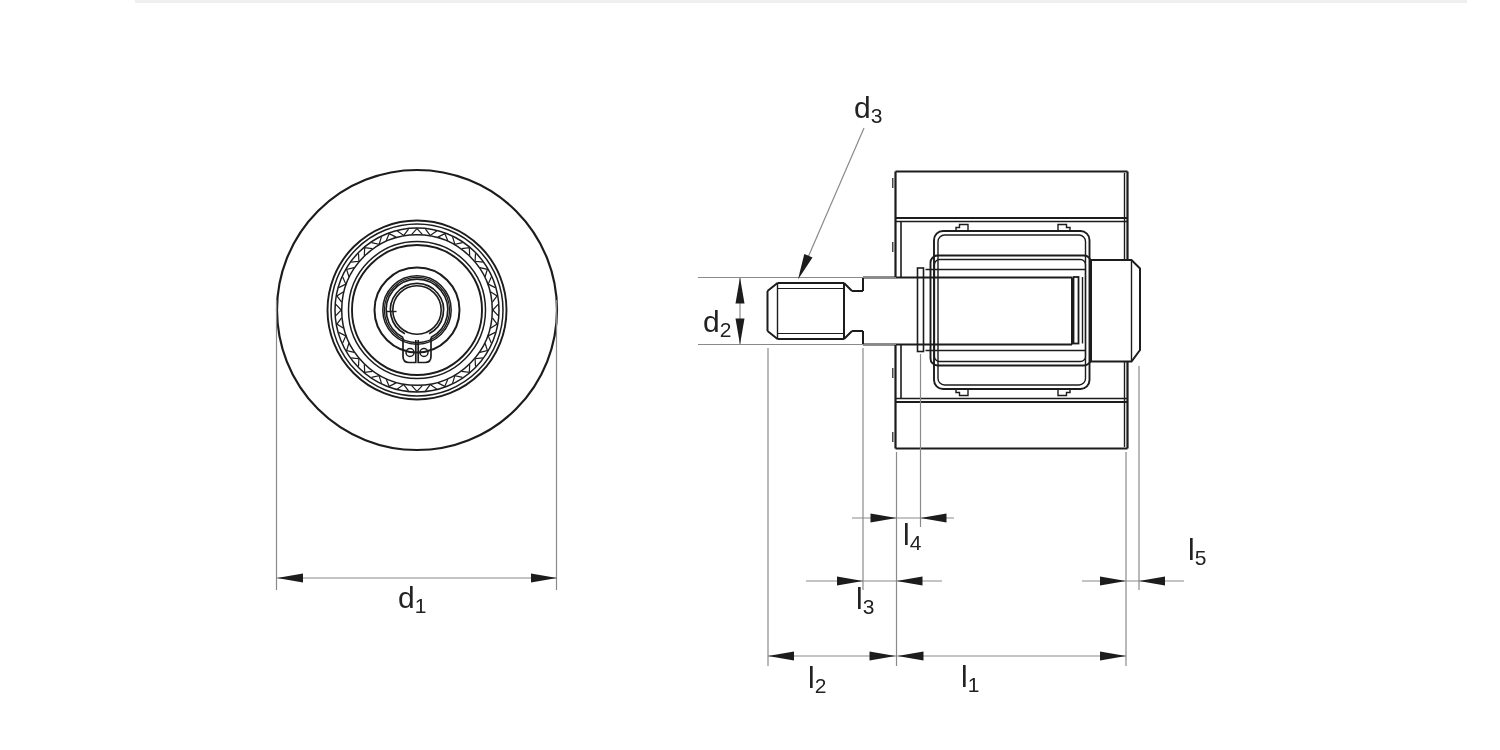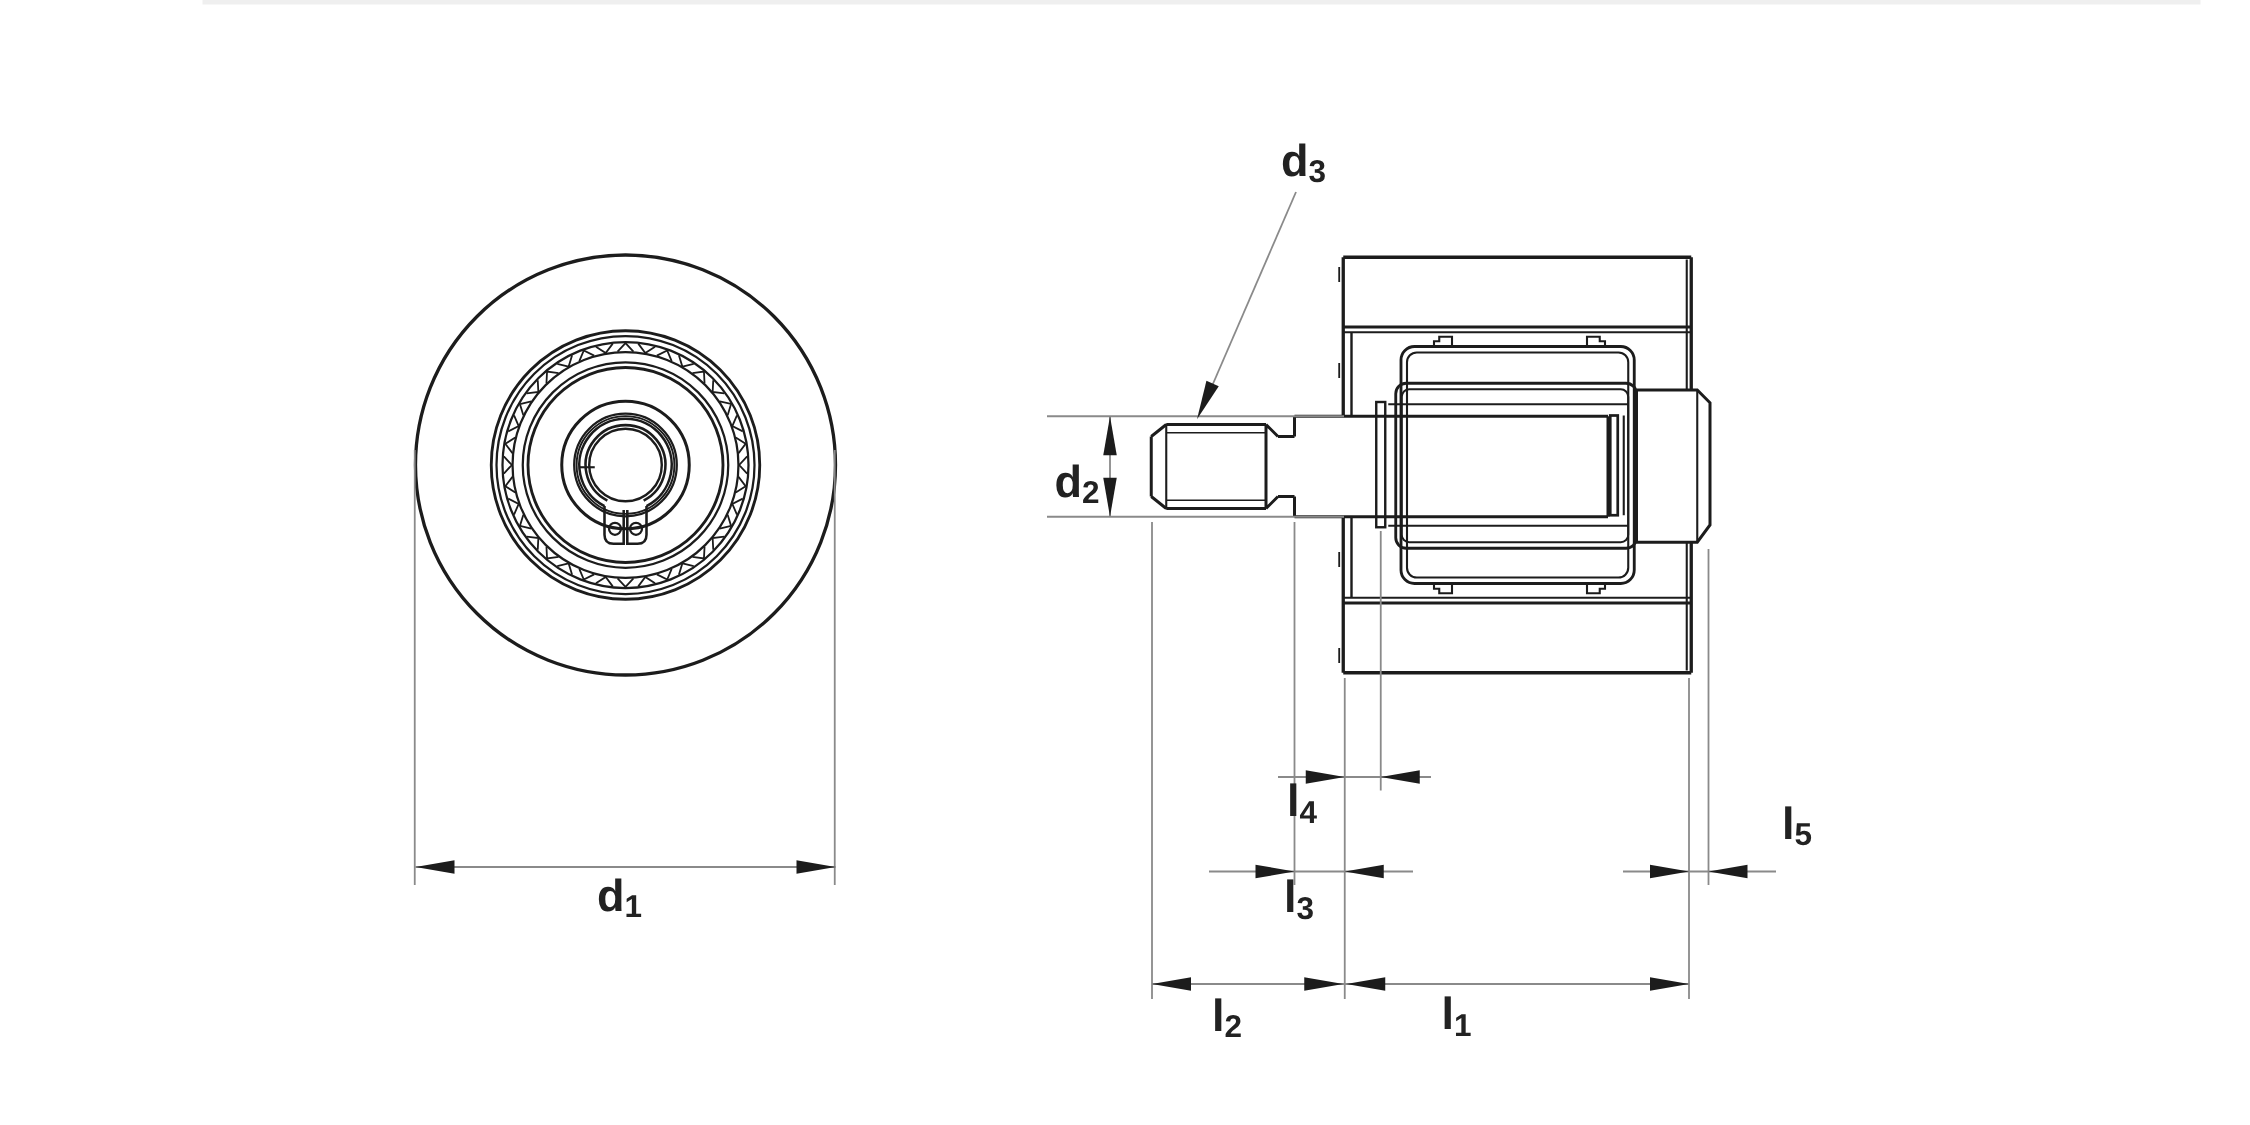--- a/index.html
+++ b/index.html
@@ -11,21 +11,21 @@
   }
   html,body{margin:0;padding:0;background:var(--bg);}
   .canvas{
     position:relative;width:1500px;height:750px;background:var(--bg);
     font-family:"Liberation Sans","DejaVu Sans",sans-serif;overflow:hidden;
   }
   .top-rule{position:absolute;left:135px;top:0;width:1332px;height:3px;background:var(--rule);}
   svg{position:absolute;left:0;top:0;}
   .dim-label{
     position:absolute;color:var(--text);font-size:30px;line-height:1;
-    letter-spacing:0px;white-space:nowrap;user-select:none;font-weight:bold;
+    letter-spacing:0px;white-space:nowrap;user-select:none;
   }
   .dim-label sub{font-size:21px;line-height:0;vertical-align:-0.22em;}
   .outline{stroke:var(--line);fill:none;}
   .dimline{stroke:var(--dim);stroke-width:1.2;fill:none;}
   .arrow{fill:var(--line);stroke:none;}
 </style>
 </head>
 <body>
 
 <div class="canvas">
@@ -189,18 +189,18 @@
       <path class="arrow" d="M768,656 l26,-4.5 l0,9 Z"></path>
       <path class="arrow" d="M895.5,656 l-26,-4.5 l0,9 Z"></path>
       <path class="arrow" d="M897.5,656 l26,-4.5 l0,9 Z"></path>
       <path class="arrow" d="M1126,656 l-26,-4.5 l0,9 Z"></path>
     </g>
   </svg>
 
   <div class="dim-label" style="left:398px;top:583px"><span>d</span><sub>1</sub></div>
   <div class="dim-label" style="left:703px;top:307px"><span>d</span><sub>2</sub></div>
   <div class="dim-label" style="left:854px;top:93px"><span>d</span><sub>3</sub></div>
-  <div class="dim-label" style="left:858px;top:520px"><span>l</span><sub>4</sub></div>
+  <div class="dim-label" style="left:903px;top:520px"><span>l</span><sub>4</sub></div>
   <div class="dim-label" style="left:856px;top:584px"><span>l</span><sub>3</sub></div>
   <div class="dim-label" style="left:1188px;top:535px"><span>l</span><sub>5</sub></div>
   <div class="dim-label" style="left:808px;top:663px"><span>l</span><sub>2</sub></div>
   <div class="dim-label" style="left:961px;top:662px"><span>l</span><sub>1</sub></div>
 </div>
 
 </body></html>

